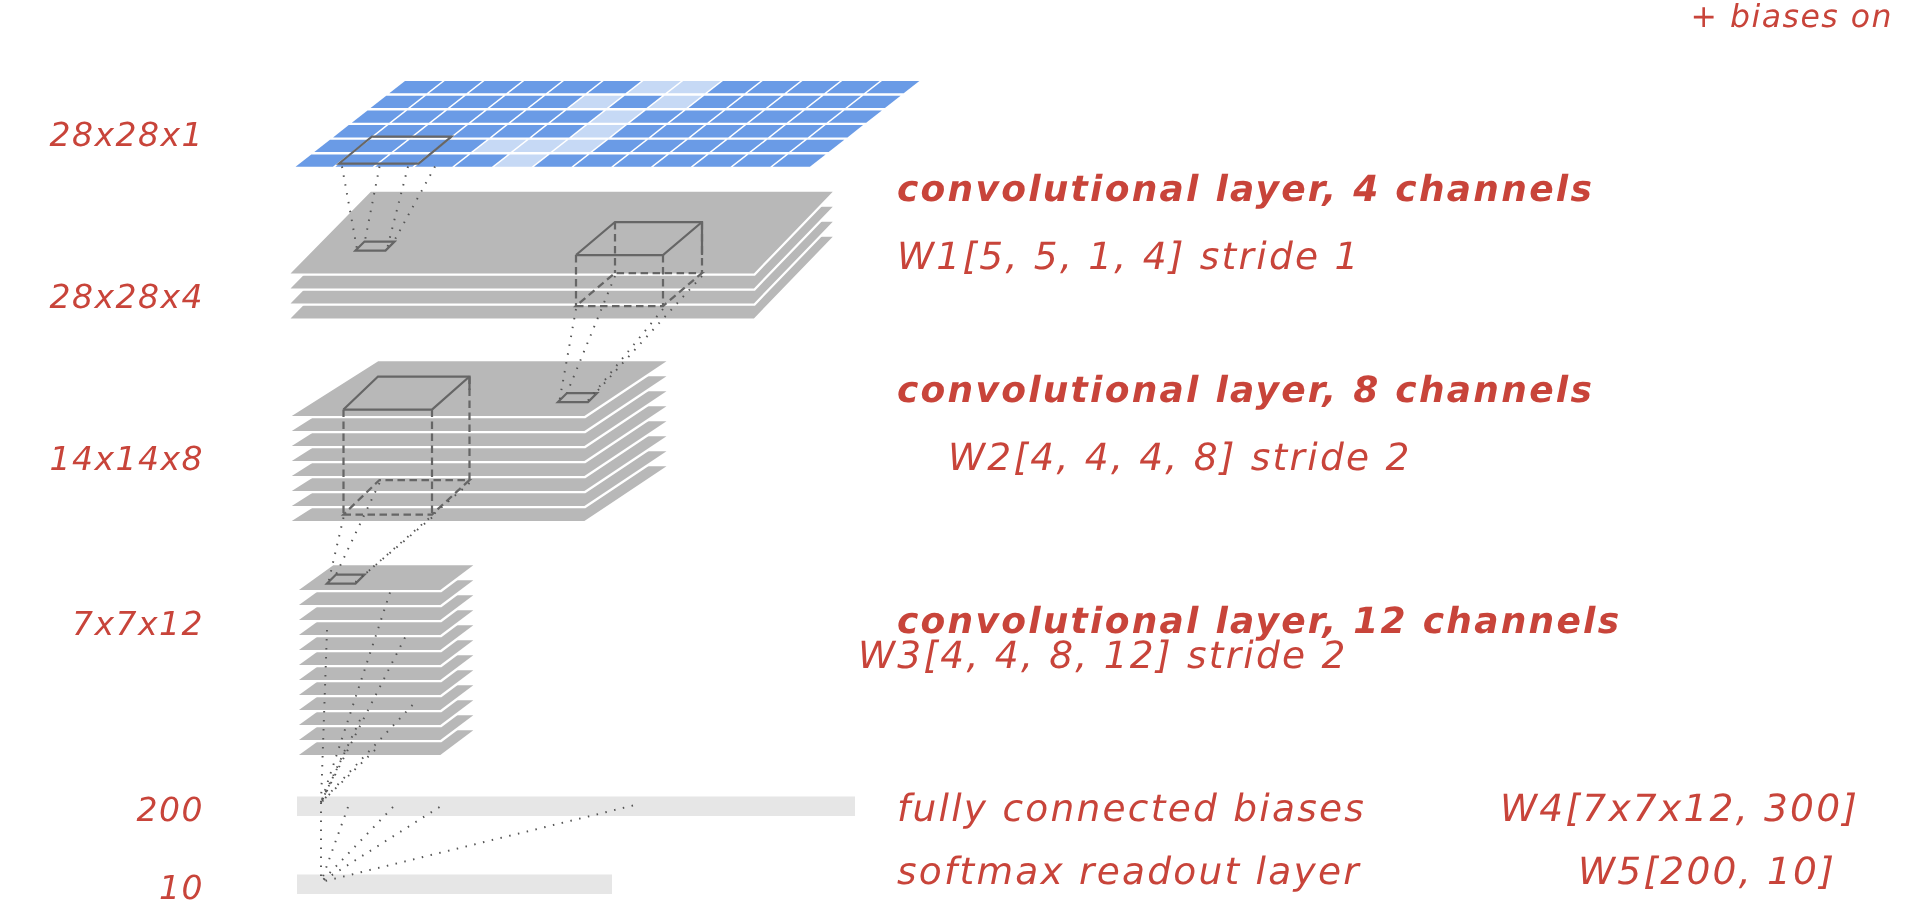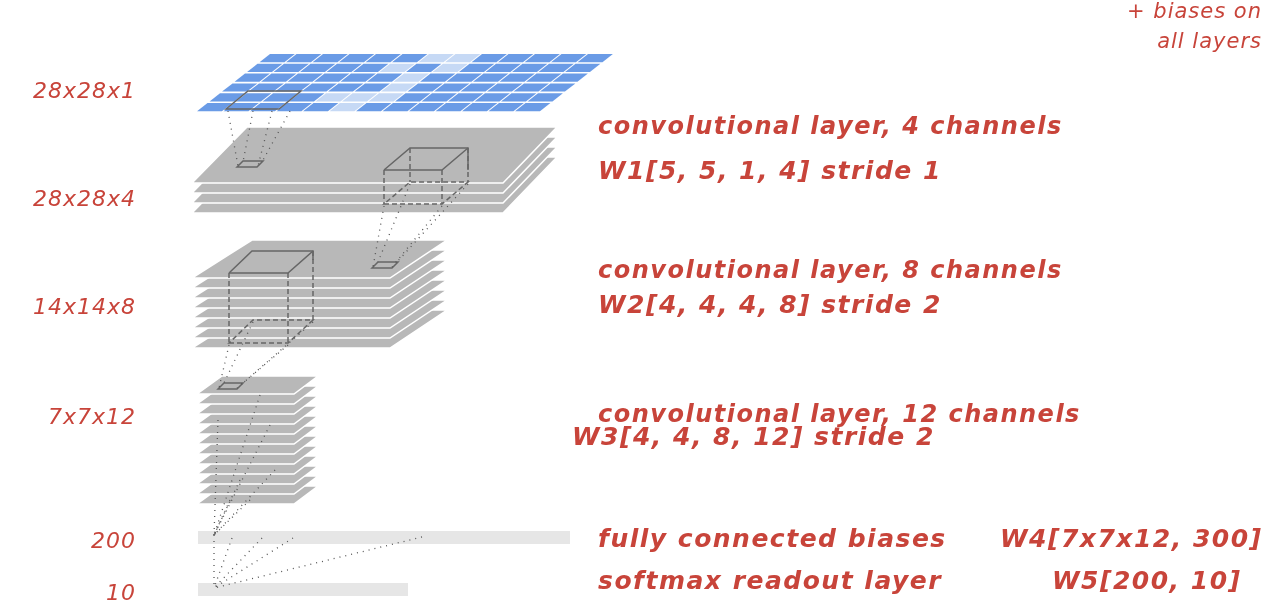--- a/index.html
+++ b/index.html
@@ -2,44 +2,43 @@
 <html><head>
   <meta charset="utf-8">
   <style>
     html, body { margin: 0; padding: 0; background: #ffffff; }
     body { width: 1270px; height: 614px; position: relative; overflow: hidden;
            font-family: "DejaVu Sans", sans-serif; }
     .hand { position: absolute; color: #c8443a; font-family: "DejaVu Sans", sans-serif;
             font-style: oblique; white-space: nowrap; letter-spacing: 1px; }
     .dim { font-size: 22px; text-align: right; width: 160px; font-weight: 300; }
     .title { font-size: 24px; font-weight: bold; letter-spacing: 1.5px; }
-    .sub { font-size: 25px; font-weight: 700; letter-spacing: 1.5px; }
+    .sub { font-size: 25px; font-weight: 400; letter-spacing: 1.5px; }
     .note { font-size: 21px; text-align: right; width: 180px; font-weight: 300; line-height: 30px; }
     svg#diagram { position: absolute; left: 0; top: 0; }
   </style>
 </head>
 <body>
 
 <div class="hand dim" style="left:-24px; top:78px;">28x28x1</div>
 <div class="hand dim" style="left:-24px; top:186px;">28x28x4</div>
 <div class="hand dim" style="left:-24px; top:294px;">14x14x8</div>
 <div class="hand dim" style="left:-24px; top:404px;">7x7x12</div>
 <div class="hand dim" style="left:-24px; top:528px;">200</div>
 <div class="hand dim" style="left:-24px; top:580px;">10</div>
 
 <div class="hand note" style="left:1082px; top:-4px;">
   <div>+ biases on</div>
-  <div>all layers</div>
 </div>
 
 <div class="hand title" style="left:598px; top:112px;">convolutional layer, 4 channels</div>
 <div class="hand sub" style="left:598px; top:156px;">W1[5, 5, 1, 4] stride 1</div>
 
-<div class="hand title" style="left:598px; top:256px;">convolutional layer, 8 channels</div>
-<div class="hand sub" style="left:598px; top:290px;">W2[4, 4, 4, 8] stride 2</div>
+<div class="hand title" style="left:598px; top:246px;">convolutional layer, 8 channels</div>
+<div class="hand sub" style="left:632px; top:290px;">W2[4, 4, 4, 8] stride 2</div>
 
 <div class="hand title" style="left:598px; top:400px;">convolutional layer, 12 channels</div>
 <div class="hand sub" style="left:572px; top:422px;">W3[4, 4, 8, 12] stride 2</div>
 
 <div class="hand sub" style="left:598px; top:524px;">fully connected biases</div>
 <div class="hand sub" style="left:1000px; top:524px;">W4[7x7x12, 300]</div>
 
 <div class="hand sub" style="left:598px; top:566px;">softmax readout layer</div>
 <div class="hand sub" style="left:1052px; top:566px;">W5[200, 10]</div>
 

